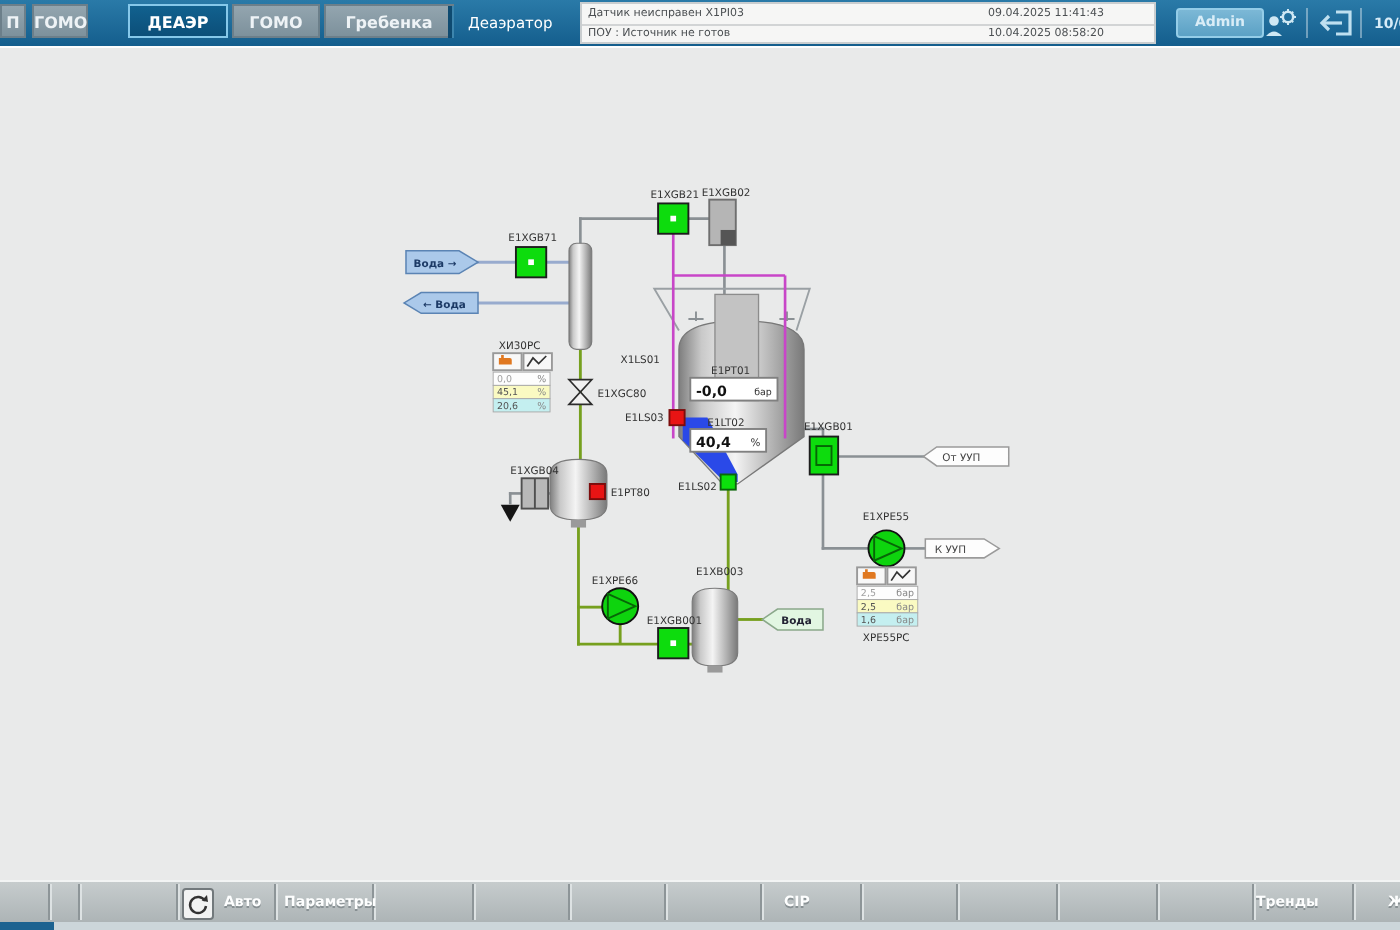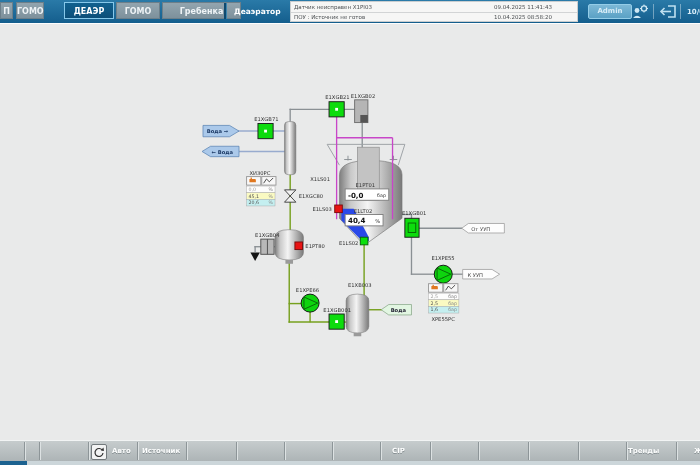--- a/index.html
+++ b/index.html
@@ -8,21 +8,21 @@
   .screen{position:absolute;inset:0;width:700px;height:465px;}
 
   
   .topbar{position:absolute;top:0;left:0;width:700px;height:23px;
           background:linear-gradient(#2a7aa8,#145e8d);border-bottom:1px solid #fdfdfd;}
   .tab{position:absolute;top:2px;height:17px;line-height:17px;text-align:center;
        background:linear-gradient(#93a5af,#7d919c);color:#eef3f6;font-size:8px;
        font-weight:bold;border:1px solid #6c7f8a;box-sizing:border-box;cursor:default;}
   .tab.active{background:linear-gradient(#11618f,#0c4f79);border:1px solid #86c8ea;color:#fff;}
   .page-title{position:absolute;top:0;height:23px;line-height:23px;color:#fff;
-              font-size:7.5px;font-weight:bold;}
+              font-size:7.5px;font-weight:normal;}
   .tb-divider{position:absolute;top:3px;height:16px;width:2px;background:#0e4a70;
               border-right:1px solid #3d85ad;}
   .alarmbox{position:absolute;left:290px;top:1px;width:288px;height:21px;
             background:#f6f6f5;border:1px solid #c9cdcf;box-sizing:border-box;}
   .alarmrow{position:relative;height:9px;line-height:9px;font-size:5.5px;color:#4b4f52;}
   .alarmrow:first-child{border-bottom:1px solid #d2d4d5;height:10px;line-height:10px;}
   .alarmrow .msg{position:absolute;left:3px;top:0;}
   .alarmrow .ts{position:absolute;left:203px;top:0;}
   .admin-btn{position:absolute;left:588px;top:4px;width:42px;height:13px;
              background:linear-gradient(#7cb8d6,#5ba1c5);border:1px solid #94cde8;
@@ -52,21 +52,21 @@
 </head>
 <body>
 
 <div class="screen">
 
   <div class="topbar">
     <div class="tab" style="left:0;width:13px;"><span>П</span></div>
     <div class="tab" style="left:16px;width:28px;"><span>ГОМО</span></div>
     <div class="tab active" style="left:64px;width:50px;"><span>ДЕАЭР</span></div>
     <div class="tab" style="left:116px;width:44px;"><span>ГОМО</span></div>
-    <div class="tab" style="left:162px;width:79px;"><span>Гребенка</span></div>
+    <div class="tab" style="left:162px;width:65px;"><span>Гребенка</span></div>
     <div class="tb-divider" style="left:224px;"></div>
     <div class="page-title" style="left:234px;">Деаэратор</div>
 
     <div class="alarmbox">
       <div class="alarmrow">
         <span class="msg">Датчик неисправен X1PI03</span>
         <span class="ts">09.04.2025 11:41:43</span>
       </div>
       <div class="alarmrow">
         <span class="msg">ПОУ : Источник не готов</span>
@@ -281,21 +281,21 @@
     <div class="bb-sep" style="left:626px"></div>
     <div class="bb-sep" style="left:676px"></div>
 
     <div class="bb-iconbox">
       <svg width="14" height="14">
         <path d="M10.5,4.5 A4,4 0 1 0 11,7" fill="none" stroke="#333" stroke-width="1.2"></path>
         <path d="M11.5,1.5 L12,5 L8.8,4.2 Z" fill="#333"></path>
       </svg>
     </div>
     <div class="bb-label" style="left:112px">Авто</div>
-    <div class="bb-label" style="left:142px">Источник</div>
+    <div class="bb-label" style="left:142px">Параметры</div>
 
     <div class="bb-label" style="left:392px">CIP</div>
 
     <div class="bb-label" style="left:628px">Тренды</div>
 
     <div class="bb-label" style="left:694px">Ж</div>
   </div>
 
   <div class="bottomstrip">
     <div class="corner"></div>

